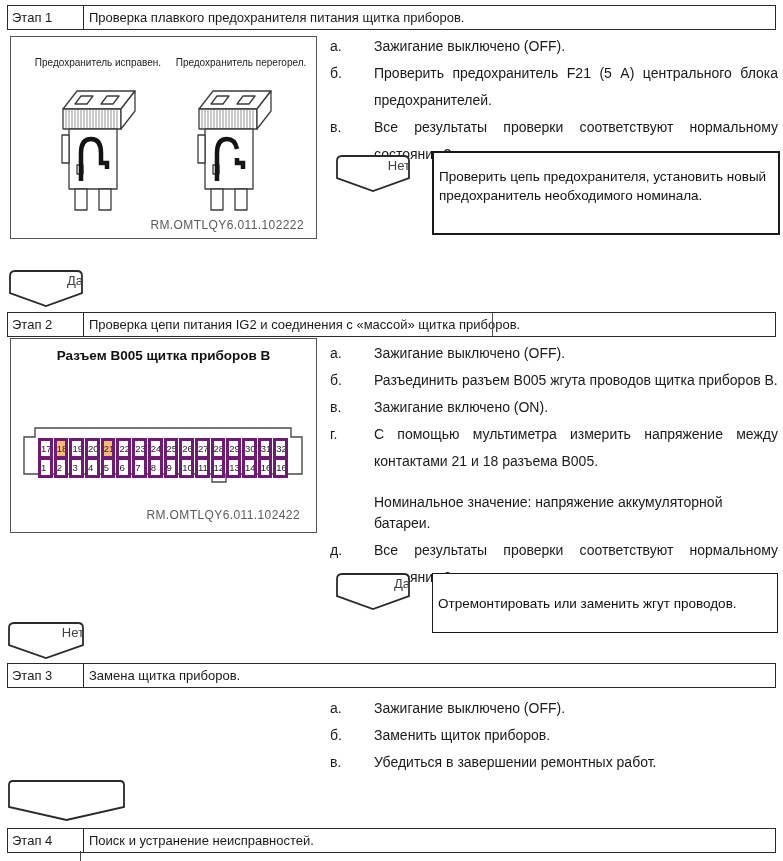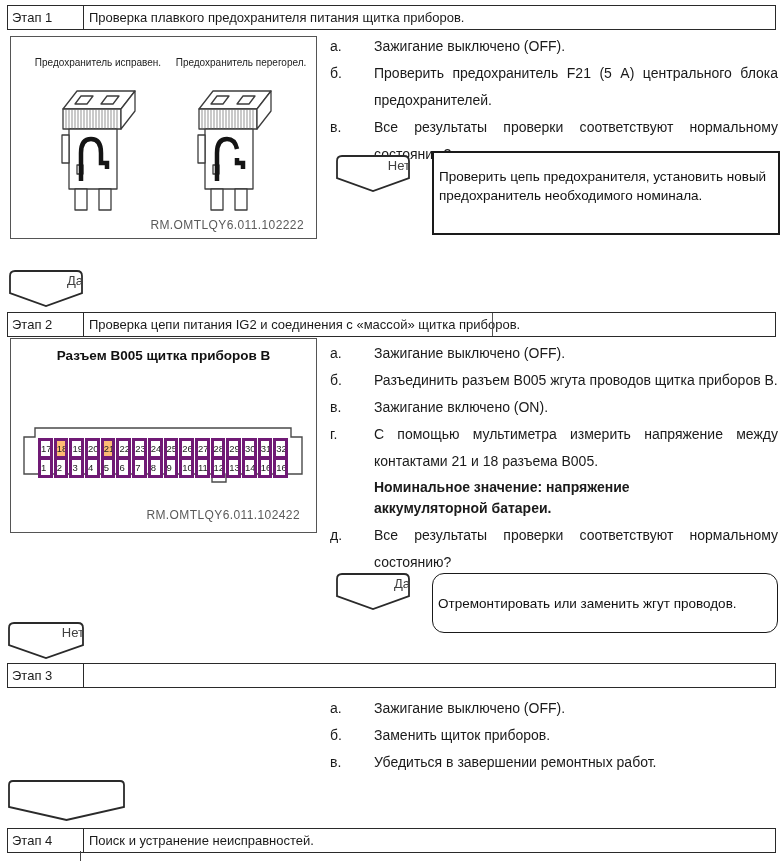--- a/index.html
+++ b/index.html
@@ -31,33 +31,33 @@
   .pin-row.bottom{top:34px;}
   .pin{border:3px solid #701a75;height:15px;line-height:15px;font-size:9.5px;
        background:#fff;color:#222;overflow:hidden;}
   .pin-shaded{background:#fdba74;}
 
   
   .checklist{position:absolute;width:448px;font-size:14px;line-height:27px;}
   .check-item{display:flex;}
   .check-letter{flex:0 0 44px;}
   .check-text{flex:1;text-align:justify;}
-  .check-note{margin-left:44px;font-weight:bold;line-height:21px;max-width:352px;
-              padding:2px 0 3px 0;}
+  .check-note{margin-left:44px;font-weight:normal;line-height:21px;max-width:352px;
+              padding:2px 0 3px 0;margin-top:15px;}
 
   
   .branch{position:absolute;}
   .branch svg{position:absolute;left:0;top:0;}
   .branch-label{position:absolute;left:0;right:0;top:3px;text-align:right;font-size:13px;color:#404040;}
   .goto-label{position:absolute;left:0;right:0;text-align:center;font-size:9.5px;color:#111;margin-top:44px;}
 
   
   .result-box{position:absolute;border:2px solid #1a1a1a;background:#fff;font-size:13.5px;
               line-height:19px;padding:14px 5px;color:#111;}
-  .result-box.slim{border-width:1.5px;display:flex;align-items:center;border-radius:12px;}
+  .result-box.slim{border-width:1.5px;display:flex;align-items:center;}
 
   .stub{position:absolute;width:1px;background:#444;}
 </style>
 </head>
 <body>
 
 <div id="page">
 
   <div class="step-row" style="top:5px;">
     <div class="step-label">Этап 1</div>
@@ -264,20 +264,21 @@
 
   <div class="branch" style="left:8px;top:622px;width:76px;height:38px;">
     <svg width="76" height="38" viewBox="0 0 76 38">
       <path d="M6,1 H70 Q75,1 75,6 V23 L38,36 L1,23 V6 Q1,1 6,1 Z" fill="#fff" stroke="#2a2a2a" stroke-width="1.8"></path>
     </svg>
     <span class="branch-label">Нет</span>
   </div>
 
   <div class="step-row" style="top:663px;">
     <div class="step-label">Этап 3</div>
+    <div class="step-title">Замена щитка приборов.</div>
   </div>
 
   <div class="checklist" style="left:330px;top:695px;">
       <div class="check-item">
         <span class="check-letter">а.</span>
         <span class="check-text">Зажигание выключено (OFF).</span>
       </div>
       <div class="check-item">
         <span class="check-letter">б.</span>
         <span class="check-text">Заменить щиток приборов.</span>

